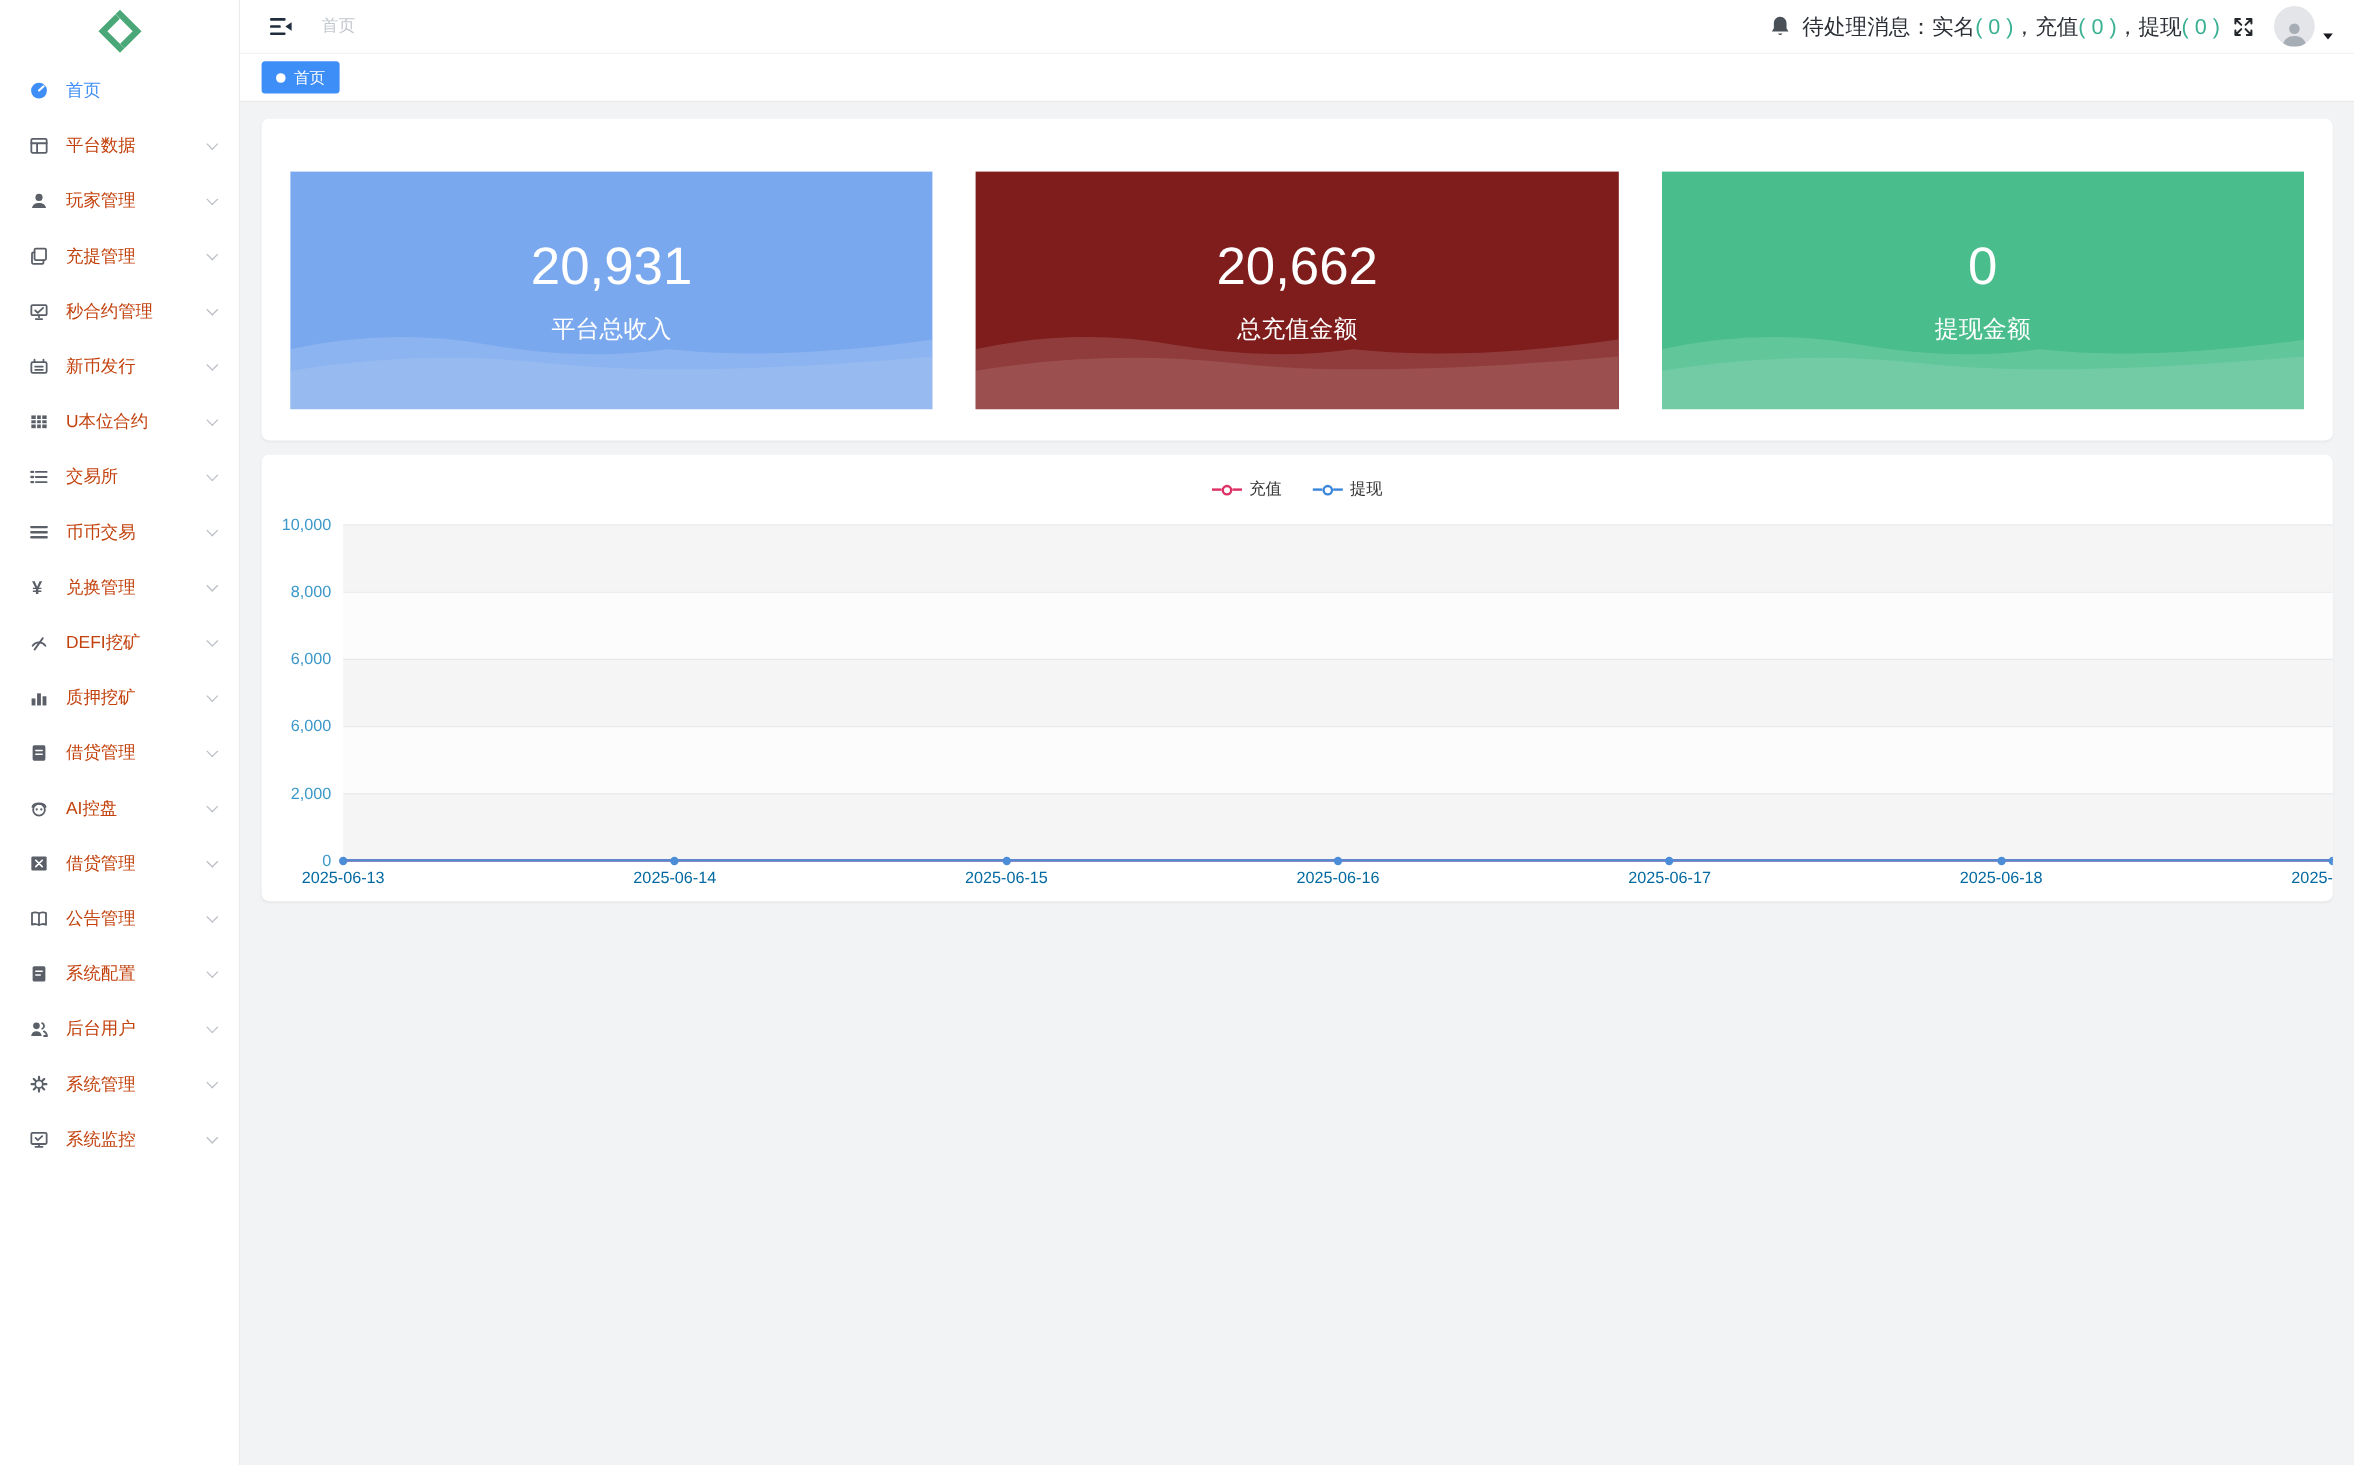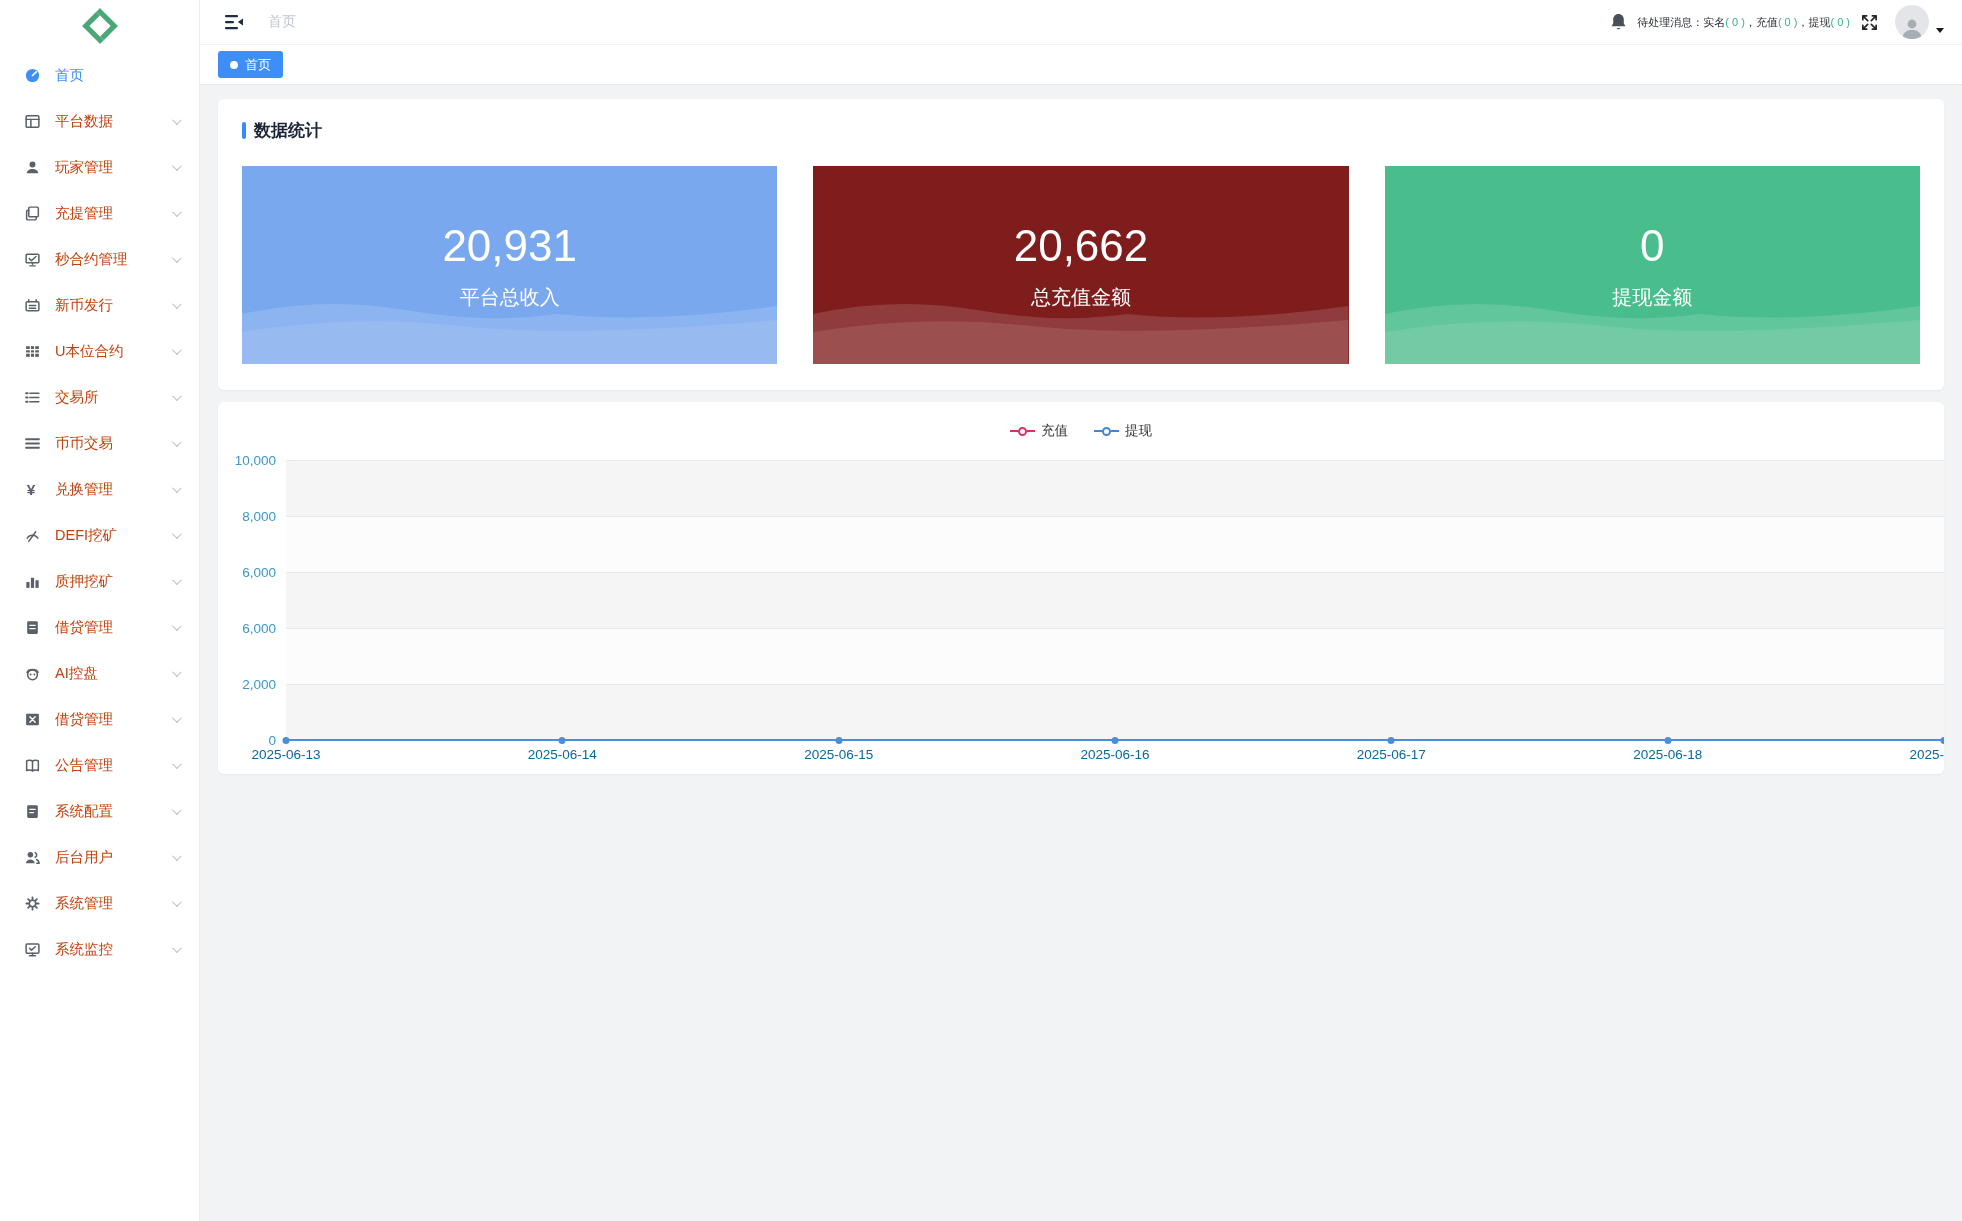--- a/index.html
+++ b/index.html
@@ -22,21 +22,21 @@
   .chev { margin-left:auto; width:7px; height:7px; border-right:1.5px solid #b9bdc4; border-bottom:1.5px solid #b9bdc4; transform:rotate(45deg) translateY(-2px); }
 
   
   .main { flex:1; display:flex; flex-direction:column; min-width:0; }
 
   .topbar { height:45px; background:#fff; display:flex; align-items:center; padding:0 18px 0 24px; border-bottom:1px solid #f2f2f2; }
   .collapse-btn { width:20px; height:18px; cursor:pointer; }
   .breadcrumb { margin-left:24px; font-size:14px; color:#c3c7ce; cursor:pointer; }
   .top-right { margin-left:auto; display:flex; align-items:center; }
   .bell { width:17px; height:19px; margin-right:10px; cursor:pointer; }
-  .pending { font-size:11px; color:#2b2f36; white-space:nowrap; }
+  .pending { font-size:18px; color:#2b2f36; white-space:nowrap; }
   .cnt { color:#3ab093; }
   .fs-btn { width:19px; height:19px; margin:0 16px 0 10px; cursor:pointer; }
   .avatar { width:34px; height:34px; border-radius:50%; background:#e3e5e8; overflow:hidden; display:flex; align-items:flex-end; justify-content:center; cursor:pointer; }
   .caret { width:0; height:0; border-left:4.5px solid transparent; border-right:4.5px solid transparent; border-top:5px solid #17191c; margin-left:7px; margin-top:16px; cursor:pointer; }
 
   .tabbar { height:40px; background:#fff; border-bottom:1px solid #e8eaec; display:flex; align-items:center; padding-left:18px; }
   .tab { background:#3e8ef7; color:#fff; height:27px; border-radius:3px; display:flex; align-items:center; padding:0 12px; font-size:13px; cursor:pointer; }
   .tab-dot { width:8px; height:8px; border-radius:50%; background:#fff; margin-right:7px; }
 
   .content { flex:1; padding:14px 18px; overflow:hidden; }
@@ -321,24 +321,20 @@
     <div class="tabbar">
       <div class="tab">
         <span class="tab-dot"></span>
         <span>首页</span>
       </div>
     </div>
 
     <div class="content">
 
       <div class="panel stats-panel">
-        <div class="sec-title">
-          <span class="sec-bar"></span>
-          <span class="sec-text">数据统计</span>
-        </div>
         <div class="cards">
           <div class="card card-blue">
             <div class="card-val">20,931</div>
             <div class="card-lab">平台总收入</div>
             <svg class="wave" viewBox="0 0 392 80" preserveAspectRatio="none">
                 <path d="M0 30 Q60 12 120 26 T230 30 Q300 40 392 22 L392 80 L0 80 Z" fill="#fff" opacity="0.14"></path>
                 <path d="M0 48 Q80 30 160 42 T392 36 L392 80 L0 80 Z" fill="#fff" opacity="0.10"></path>
               </svg>
           </div>
           <div class="card card-yellow">

